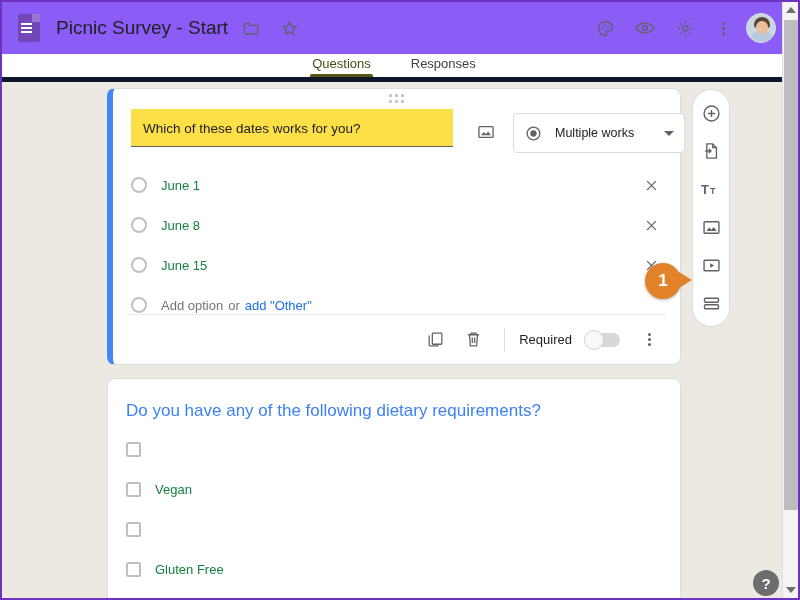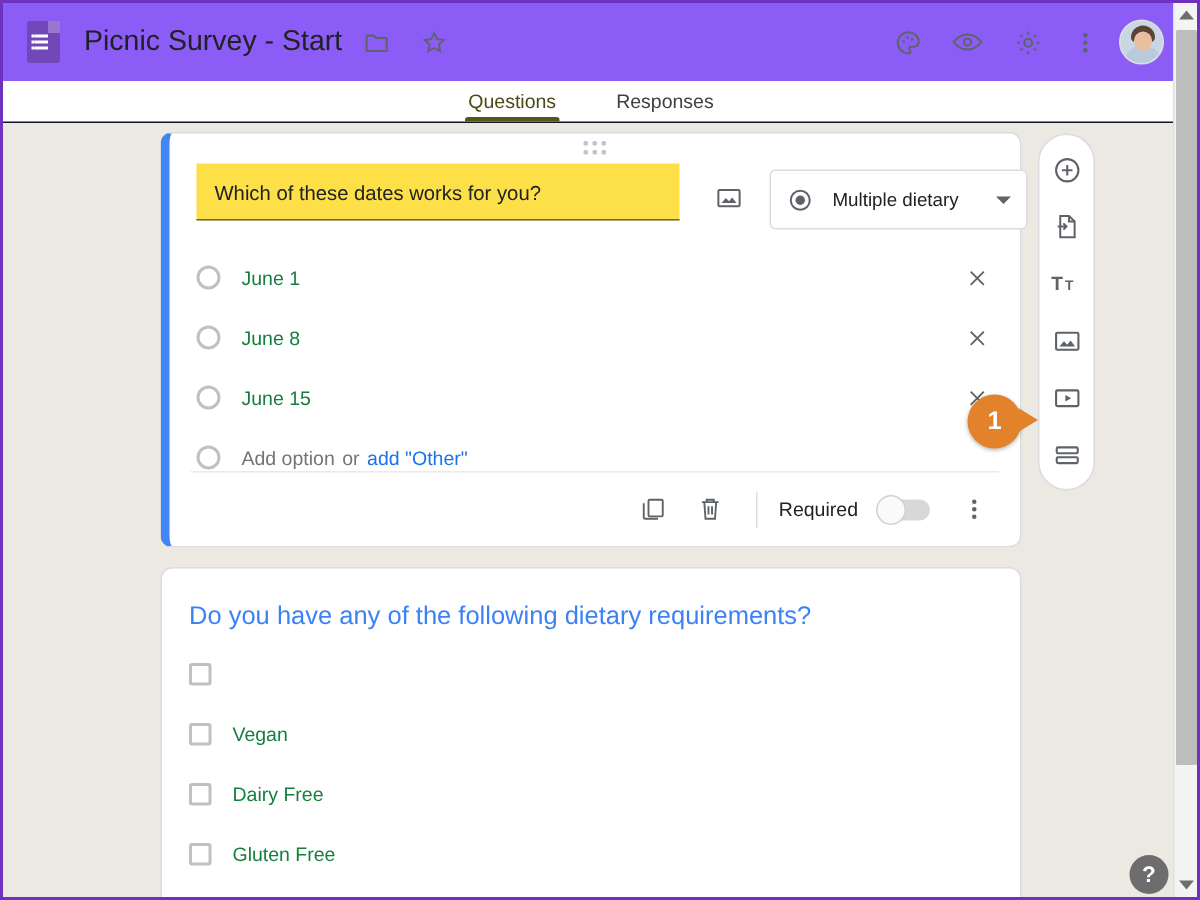--- a/index.html
+++ b/index.html
@@ -91,21 +91,21 @@
   .avatar .hair { position: absolute; top: 3px; left: 7px; width: 16px; height: 11px; border-radius: 8px 8px 3px 3px; background: #5b4434; }
   .avatar .face { position: absolute; top: 7px; left: 9px; width: 12px; height: 13px; border-radius: 6px; background: #e8c0a0; }
   .avatar .body { position: absolute; bottom: 0; left: 3px; width: 24px; height: 11px; border-radius: 10px 10px 0 0; background: #b8cbdd; }
 
   
   .tabbar {
     position: absolute; top: 52px; left: 0;
     width: 784px; height: 28px;
     background: #fff;
     display: flex; align-items: flex-end; justify-content: center;
-    border-bottom: 1px solid #0f172a;
+    border-bottom: 5px solid #0f172a;
     gap: 12px;
   }
   .tab {
     font-size: 13px; color: #404040;
     padding: 0 14px 6px 14px;
     position: relative; cursor: pointer;
   }
   .tab.active { color: #4a4a17; font-weight: normal; }
   .tab.active::after {
     content: ""; position: absolute; left: 12px; right: 12px; bottom: 0;
@@ -400,21 +400,21 @@
             <rect x="3.5" y="5.5" width="17" height="13" rx="1"></rect>
             <path d="M6 16l3.5-4 2.5 2.6 2.5-3.1 3.5 4.5z" fill="#5f6368" stroke="none"></path>
           </svg>
         </div>
 
         <div class="q-type">
           <svg width="19" height="19" viewBox="0 0 24 24">
             <circle cx="12" cy="12" r="8" fill="none" stroke="#5f6368" stroke-width="1.7"></circle>
             <circle cx="12" cy="12" r="4" fill="#5f6368"></circle>
           </svg>
-          <div class="label">Multiple dietary</div>
+          <div class="label">Multiple works</div>
           <div class="caret"></div>
         </div>
       </div>
 
       <div class="opt-list">
         <div class="opt-row">
           <div class="radio-out"></div>
           <div class="opt-label">June 1</div>
           <div class="opt-x">
             <svg width="15" height="15" viewBox="0 0 24 24" stroke="#5f6368" stroke-width="2">
@@ -478,21 +478,20 @@
       <div class="opt-list" style="padding-top:6px;">
         <div class="opt-row">
           <div class="chk-box"></div>
         </div>
         <div class="opt-row">
           <div class="chk-box"></div>
           <div class="opt-label">Vegan</div>
         </div>
         <div class="opt-row">
           <div class="chk-box"></div>
-          <div class="opt-label">Dairy Free</div>
         </div>
         <div class="opt-row">
           <div class="chk-box"></div>
           <div class="opt-label">Gluten Free</div>
         </div>
         <div class="opt-row">
           <div class="chk-box"></div>
           <div class="opt-label muted">Other…</div>
         </div>
       </div>

